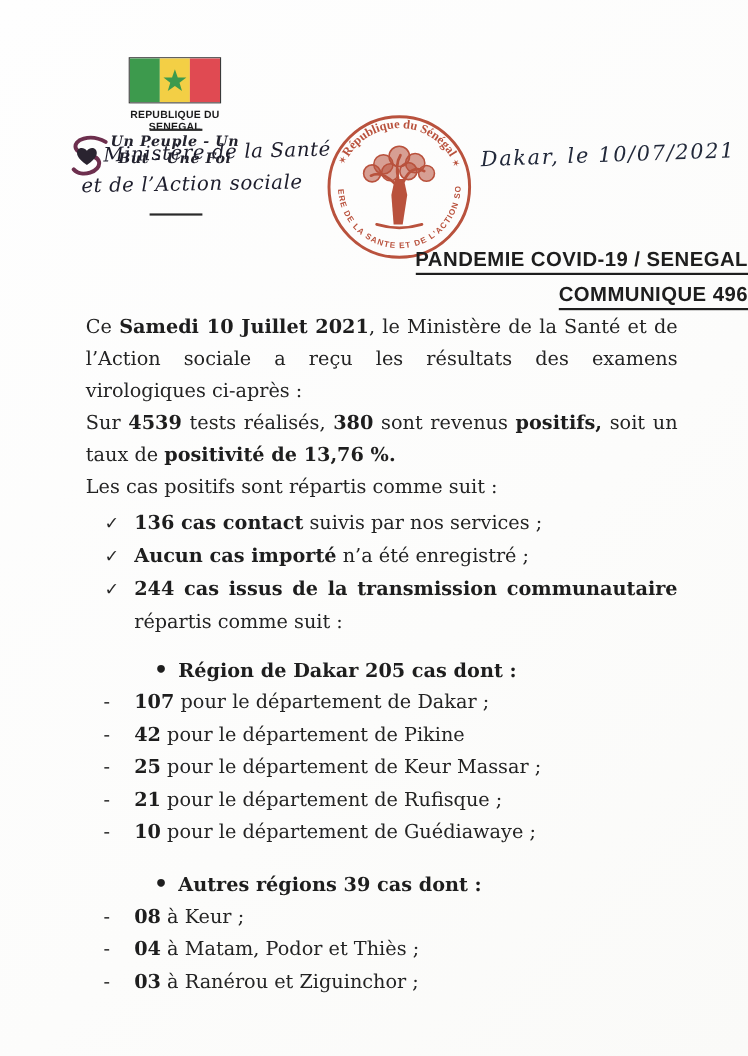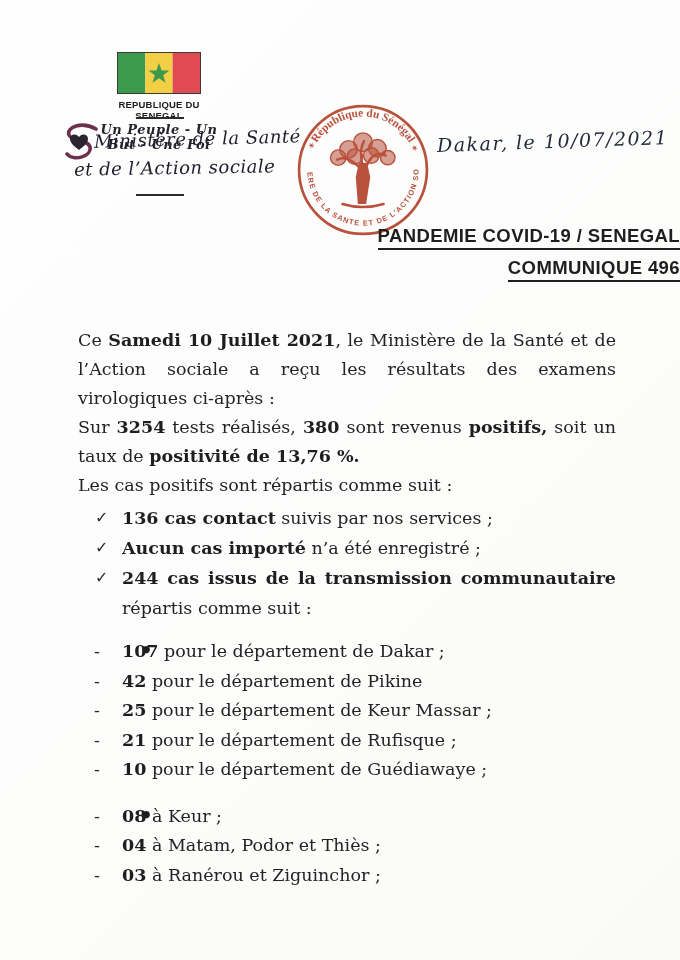--- a/index.html
+++ b/index.html
@@ -24,21 +24,21 @@
   .ministry-l2{position:absolute;left:74px;top:157px;font-style:italic;font-size:18px;color:#1d1d2c;transform:rotate(-1deg);letter-spacing:.5px;}
   
   .dateline{position:absolute;left:437px;top:130px;font-style:italic;font-size:19px;color:#22293a;transform:rotate(-2deg);letter-spacing:1.5px;}
   
   .seal{position:absolute;left:296px;top:103px;width:134px;height:134px;mix-blend-mode:multiply;opacity:.92;}
   
   .title-block{position:absolute;left:0;top:225px;width:680px;text-align:right;font-family:"Liberation Sans",sans-serif;}
   .title-line{display:inline-block;font-weight:bold;font-size:18.5px;color:#1e1e1e;letter-spacing:.4px;border-bottom:2.5px solid #1e1e1e;padding-bottom:1px;}
   .title-line2{margin-top:7px;}
   
-  .body{position:absolute;left:78px;top:284px;width:538px;font-size:17.5px;line-height:29px;text-align:justify;margin-top:42px;}
+  .body{position:absolute;left:78px;top:284px;width:538px;font-size:17.5px;line-height:29px;text-align:justify;}
   .body p{margin:0;}
   b{font-weight:bold;color:#1e1e1e;}
   .check-list{margin-top:3px;}
   .check-item{position:relative;padding-left:44px;line-height:30px;text-align:justify;}
   .check-mark{position:absolute;left:17px;top:0;font-family:"DejaVu Sans",sans-serif;font-size:16px;color:#2a2a2a;}
   .section-heading{position:relative;padding-left:84px;margin-top:14px;line-height:30px;font-weight:bold;color:#1e1e1e;text-align:left;}
   .bullet{position:absolute;left:62px;top:-2px;font-size:20px;}
   .dash-item{position:relative;padding-left:44px;line-height:29.5px;text-align:left;}
   .dash{position:absolute;left:16px;top:0;}
   .sec2{margin-top:17px;}
@@ -115,49 +115,49 @@
 
   <div class="title-block">
     <div><span class="title-line">PANDEMIE COVID-19 / SENEGAL</span></div>
     <div><span class="title-line title-line2">COMMUNIQUE 496</span></div>
   </div>
 
   <div class="body">
 
     <p><span>Ce </span><b>Samedi 10 Juillet 2021</b><span>, le Ministère de la Santé et de l’Action sociale a reçu les résultats des examens virologiques ci-après :</span></p>
 
-    <p><span>Sur </span><b>3254</b><span> tests réalisés, </span><b>380</b><span> sont revenus </span><b>positifs,</b><span> soit un taux de </span><b>positivité de 13,76 %.</b></p>
+    <p><span>Sur </span><b>4539</b><span> tests réalisés, </span><b>380</b><span> sont revenus </span><b>positifs,</b><span> soit un taux de </span><b>positivité de 13,76 %.</b></p>
 
     <p>Les cas positifs sont répartis comme suit :</p>
 
     <div class="check-list">
       <div class="check-item">
         <span class="check-mark">✓</span><b>136 cas contact</b><span> suivis par nos services ;</span>
       </div>
       <div class="check-item">
         <span class="check-mark">✓</span><b>Aucun cas importé</b><span> n’a été enregistré ;</span>
       </div>
       <div class="check-item">
         <span class="check-mark">✓</span><b>244 cas issus de la transmission communautaire</b><span> répartis comme suit :</span>
       </div>
     </div>
 
     <div class="section-heading">
-      <span class="bullet">•</span>
+      <span class="bullet">•</span><span>Région de Dakar 205 cas dont :</span>
     </div>
     <div>
       <div class="dash-item"><span class="dash">-</span><b>107</b><span> pour le département de Dakar ;</span></div>
       <div class="dash-item"><span class="dash">-</span><b>42</b><span> pour le département de Pikine</span></div>
       <div class="dash-item"><span class="dash">-</span><b>25</b><span> pour le département de Keur Massar ;</span></div>
       <div class="dash-item"><span class="dash">-</span><b>21</b><span> pour le département de Rufisque ;</span></div>
       <div class="dash-item"><span class="dash">-</span><b>10</b><span> pour le département de Guédiawaye ;</span></div>
     </div>
 
     <div class="section-heading sec2">
-      <span class="bullet">•</span>
+      <span class="bullet">•</span><span>Autres régions 39 cas dont :</span>
     </div>
     <div>
       <div class="dash-item"><span class="dash">-</span><b>08</b><span> à Keur ;</span></div>
       <div class="dash-item"><span class="dash">-</span><b>04</b><span> à Matam, Podor et Thiès ;</span></div>
       <div class="dash-item"><span class="dash">-</span><b>03</b><span> à Ranérou et Ziguinchor ;</span></div>
     </div>
 
   </div>
 </div>
 

